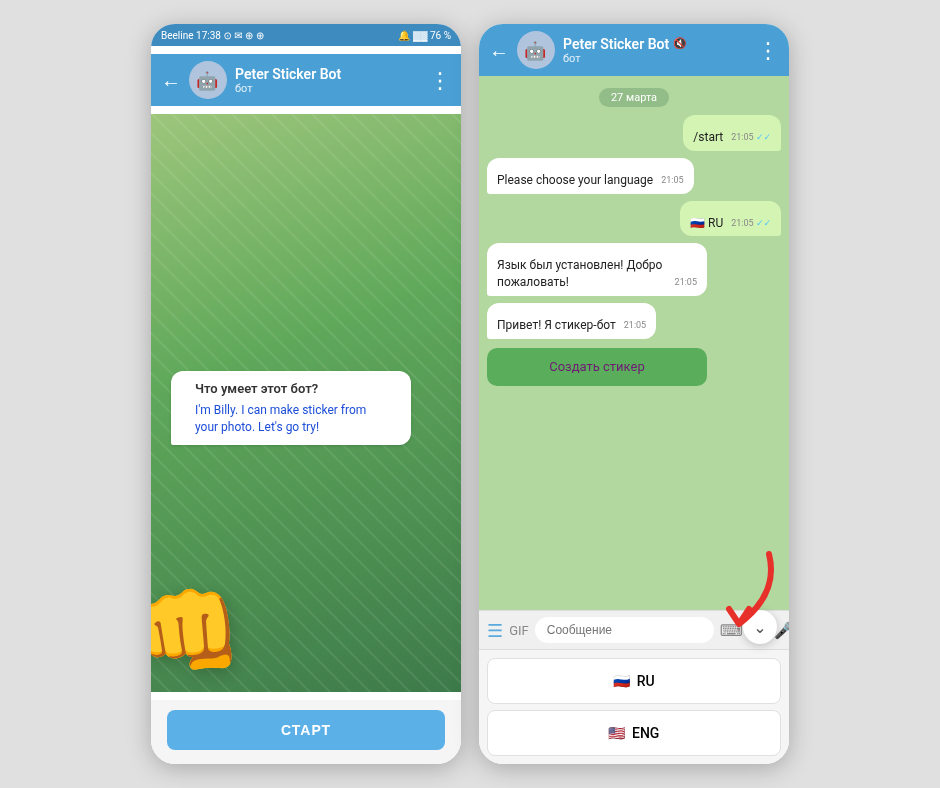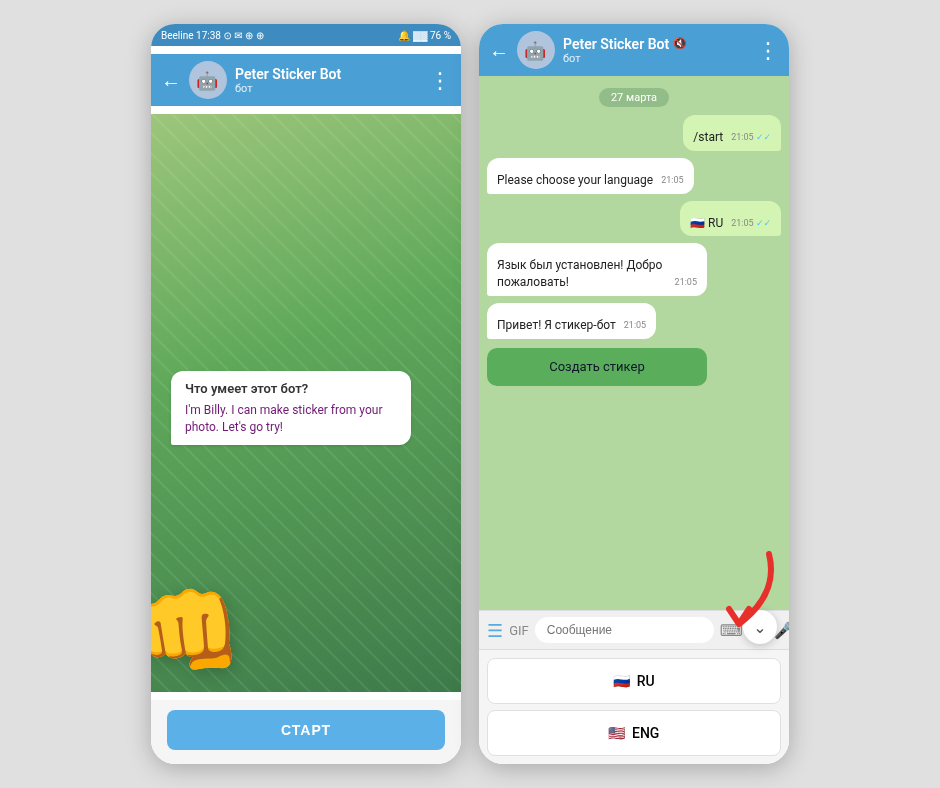--- a/index.html
+++ b/index.html
@@ -100,36 +100,36 @@
     .bg-pattern {
       position: absolute;
       top: 0; left: 0; right: 0; bottom: 0;
       opacity: 0.08;
       background-image: repeating-linear-gradient(45deg, #fff 0, #fff 2px, transparent 0, transparent 50%);
       background-size: 20px 20px;
     }
     .message-bubble {
       background: #fff;
       border-radius: 12px 12px 12px 2px;
-      padding: 10px 14px;
+      padding: 10px 24px;
       max-width: 240px;
       position: relative;
       z-index: 2;
       box-shadow: 0 1px 3px rgba(0,0,0,0.15);
       margin-top: 10px;
     }
     .message-bubble .msg-title {
       font-size: 13px;
       font-weight: 600;
       color: #333;
       margin-bottom: 6px;
     }
     .message-bubble .msg-body {
       font-size: 12px;
-      color: #701a75;
+      color: #1d4ed8;
       line-height: 1.4;
     }
     
     .phone-bottom {
       padding: 10px 16px 14px;
       background: #f5f5f5;
     }
     .start-btn {
       background: #5bb0e8;
       color: #fff;
@@ -197,21 +197,21 @@
     .bubble-time {
       font-size: 9px;
       color: #888;
       float: right;
       margin-left: 8px;
       margin-top: 2px;
     }
     .bubble-time .check { color: #4fc3f7; }
     .bubble.sent-green {
       background: #5aad5a;
-      color: #0f172a;
+      color: #701a75;
       border-radius: 10px;
       width: 100%;
       text-align: center;
       padding: 10px;
       font-size: 13px;
       cursor: pointer;
       display: block;
       margin-bottom: 4px;
     }
     .bubble.sent-green .arrow-icon { float: right; font-size: 13px; }

